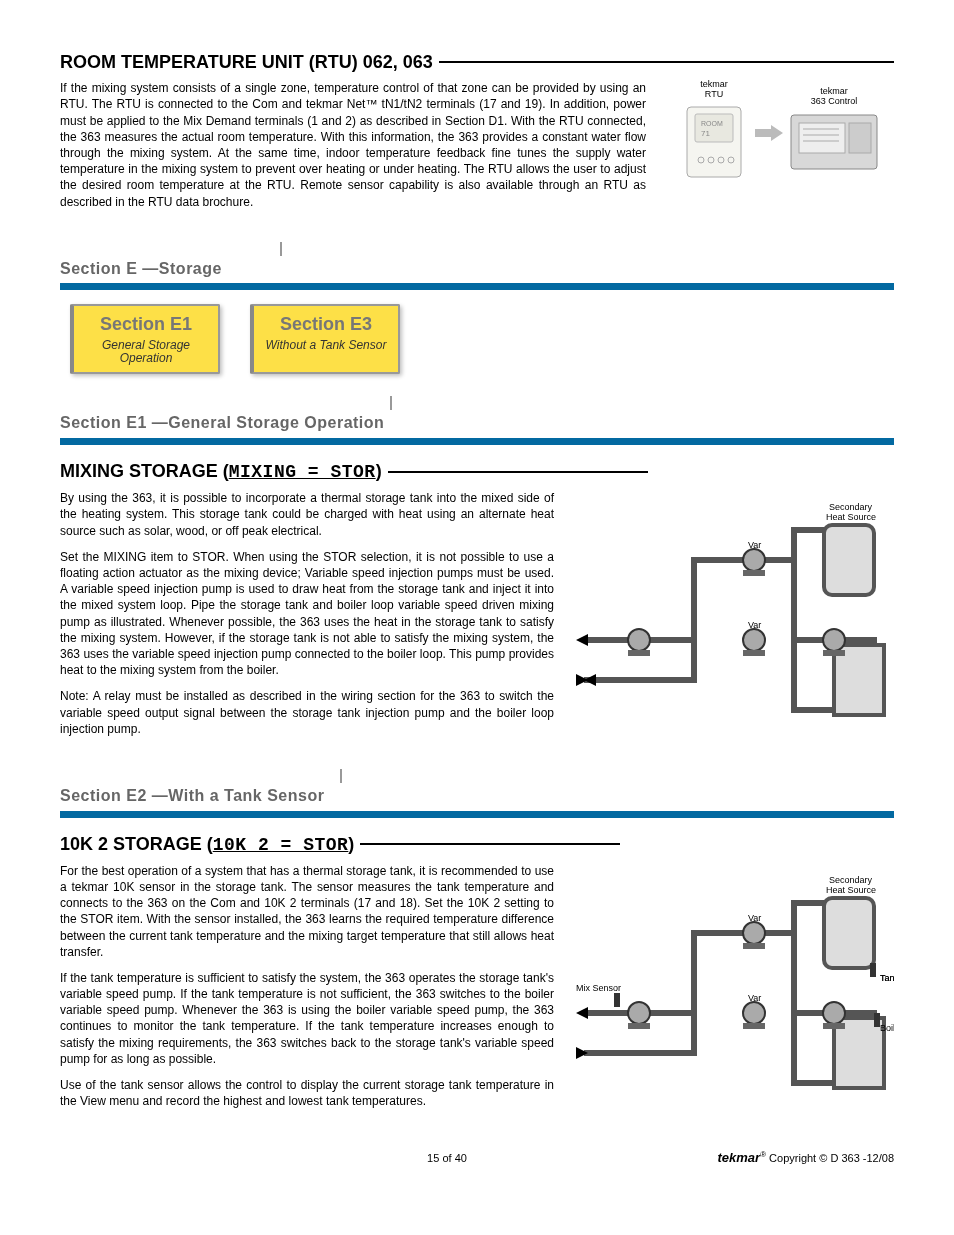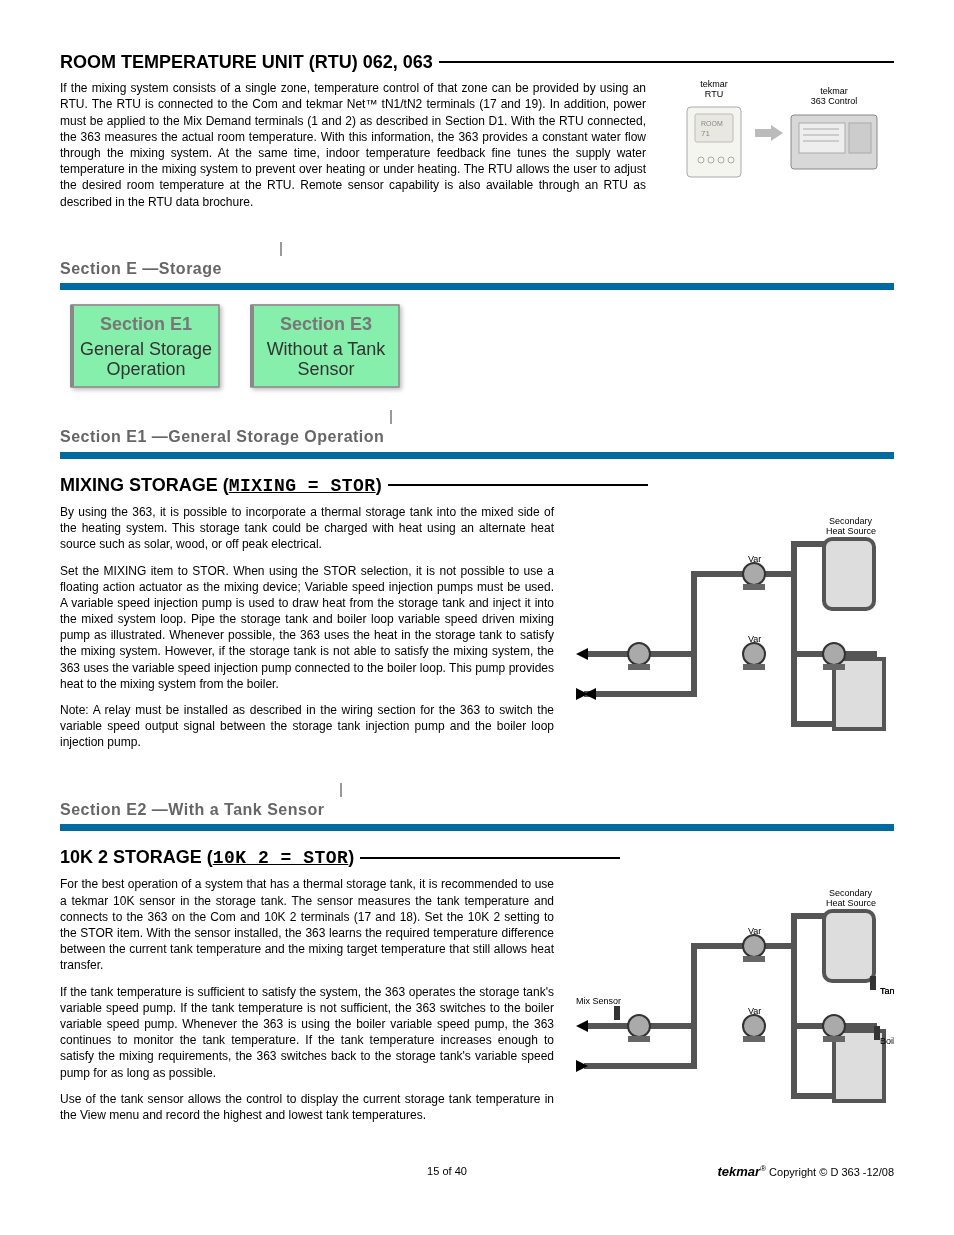--- a/index.html
+++ b/index.html
@@ -12,23 +12,23 @@
   .top-text { flex: 1; }
   .top-fig { width: 230px; display: flex; flex-direction: column; align-items: center; }
   .top-fig-row { display: flex; align-items: center; gap: 6px; }
   .fig-label { font-size: 9px; text-align: center; line-height: 1.1; margin-bottom: 2px; }
   .device-box { width: 70px; height: 80px; }
   .section-bar { margin: 22px 0 14px 0; }
   .section-bar-top { display: flex; align-items: flex-end; }
   .section-bar-top .vline { width: 2px; height: 14px; background: #999; margin-left: 220px; }
   .section-bar-title { font-family: Arial, sans-serif; font-weight: bold; font-size: 16px; color: #666; letter-spacing: 0.5px; padding: 2px 0 4px 0; border-bottom: 7px solid #0369a1; }
   .section-cards { display: flex; gap: 30px; margin: 10px 0 20px 10px; }
-  .card { width: 150px; min-height: 70px; border: 2px solid #999; border-left: 4px solid #888; border-radius: 2px; box-shadow: 2px 2px 4px rgba(0,0,0,0.25); background: #86efac; text-align: center; padding: 6px 4px; }
+  .card { width: 150px; min-height: 70px; border: 2px solid #999; border-left: 4px solid #888; border-radius: 2px; box-shadow: 2px 2px 4px rgba(0,0,0,0.25); background: #fde047; text-align: center; padding: 6px 4px; }
   .card-title { font-size: 18px; font-weight: bold; color: #777; margin-bottom: 2px; }
-  .card-sub { font-size: 18px; color: #333; line-height: 1.15; }
+  .card-sub { font-size: 12px; color: #333; line-height: 1.15; font-style: italic; }
   .content-row { display: flex; gap: 20px; align-items: flex-start; }
   .content-text { flex: 1; }
   .content-fig { width: 320px; }
   .diagram { width: 100%; height: 240px; }
   .footer { display: flex; align-items: center; margin-top: 30px; font-size: 11px; }
   .footer-center { flex: 1; text-align: center; }
   .brand { font-family: Arial, sans-serif; font-weight: bold; font-style: italic; font-size: 13px; }
   .sup { font-size: 8px; vertical-align: super; }
   svg text { font-family: Arial, sans-serif; }
 </style>

